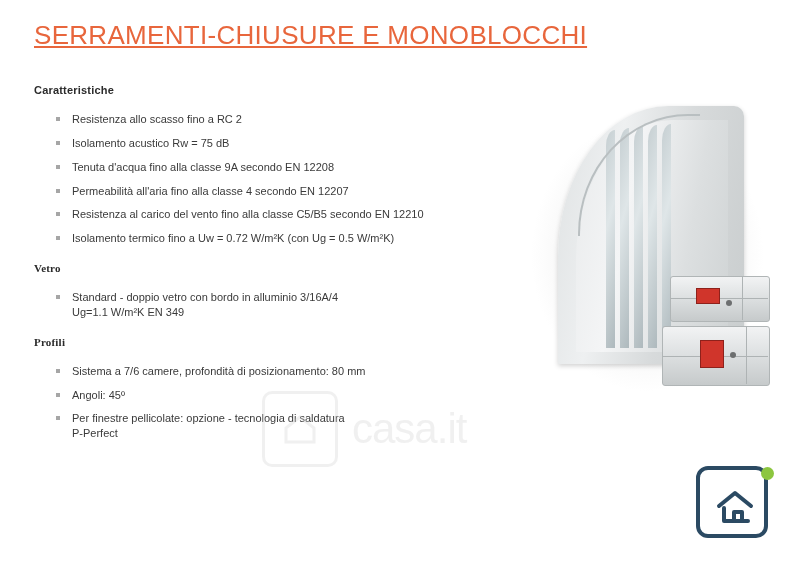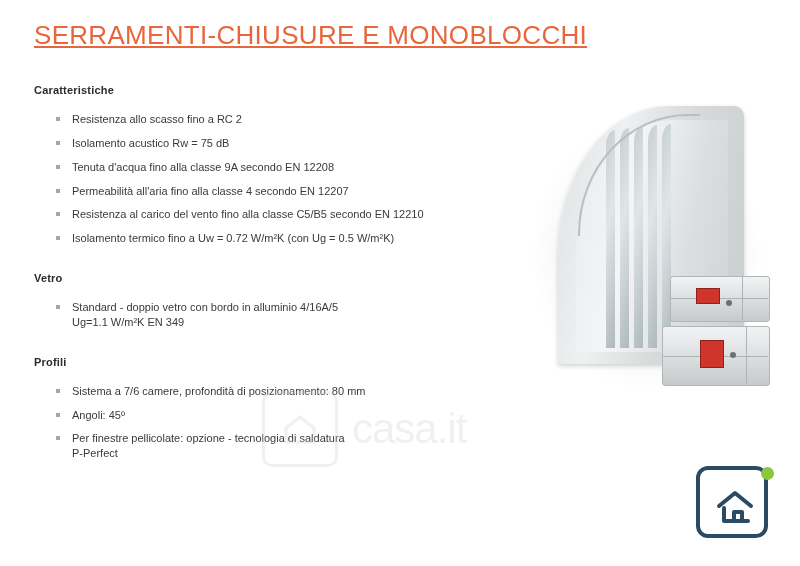--- a/index.html
+++ b/index.html
@@ -38,21 +38,22 @@
     width: 470px;
   }
   .section-head {
     font-size: 11px;
     font-weight: bold;
     color: #2b2b2b;
     margin: 0 0 10px 0;
     letter-spacing: 0.2px;
   }
   .section-head.spaced {
-    margin-top: 26px;
+    margin-top: 16px;
+    font-family: Liberation Serif, serif;
   }
   ul.bullets {
     list-style: none;
     margin: 16px;
     padding: 0;
   }
   ul.bullets li {
     position: relative;
     padding-left: 22px;
     font-size: 11px;
@@ -258,21 +259,21 @@
       <li><span>Isolamento acustico Rw = 75 dB</span></li>
       <li><span>Tenuta d'acqua fino alla classe 9A secondo EN 12208</span></li>
       <li><span>Permeabilità all'aria fino alla classe 4 secondo EN 12207</span></li>
       <li><span>Resistenza al carico del vento fino alla classe C5/B5 secondo EN 12210</span></li>
       <li><span>Isolamento termico fino a Uw = 0.72 W/m²K (con Ug = 0.5 W/m²K)</span></li>
     </ul>
 
     <div class="section-head spaced">Vetro</div>
     <ul class="bullets">
       <li>
-        <span>Standard - doppio vetro con bordo in alluminio 4/16A/5</span>
+        <span>Standard - doppio vetro con bordo in alluminio 3/16A/4</span>
         <span class="line2">Ug=1.1 W/m²K EN 349</span>
       </li>
     </ul>
 
     <div class="section-head spaced">Profili</div>
     <ul class="bullets">
       <li><span>Sistema a 7/6 camere, profondità di posizionamento: 80 mm</span></li>
       <li><span>Angoli: 45º</span></li>
       <li>
         <span>Per finestre pellicolate: opzione - tecnologia di saldatura</span>

